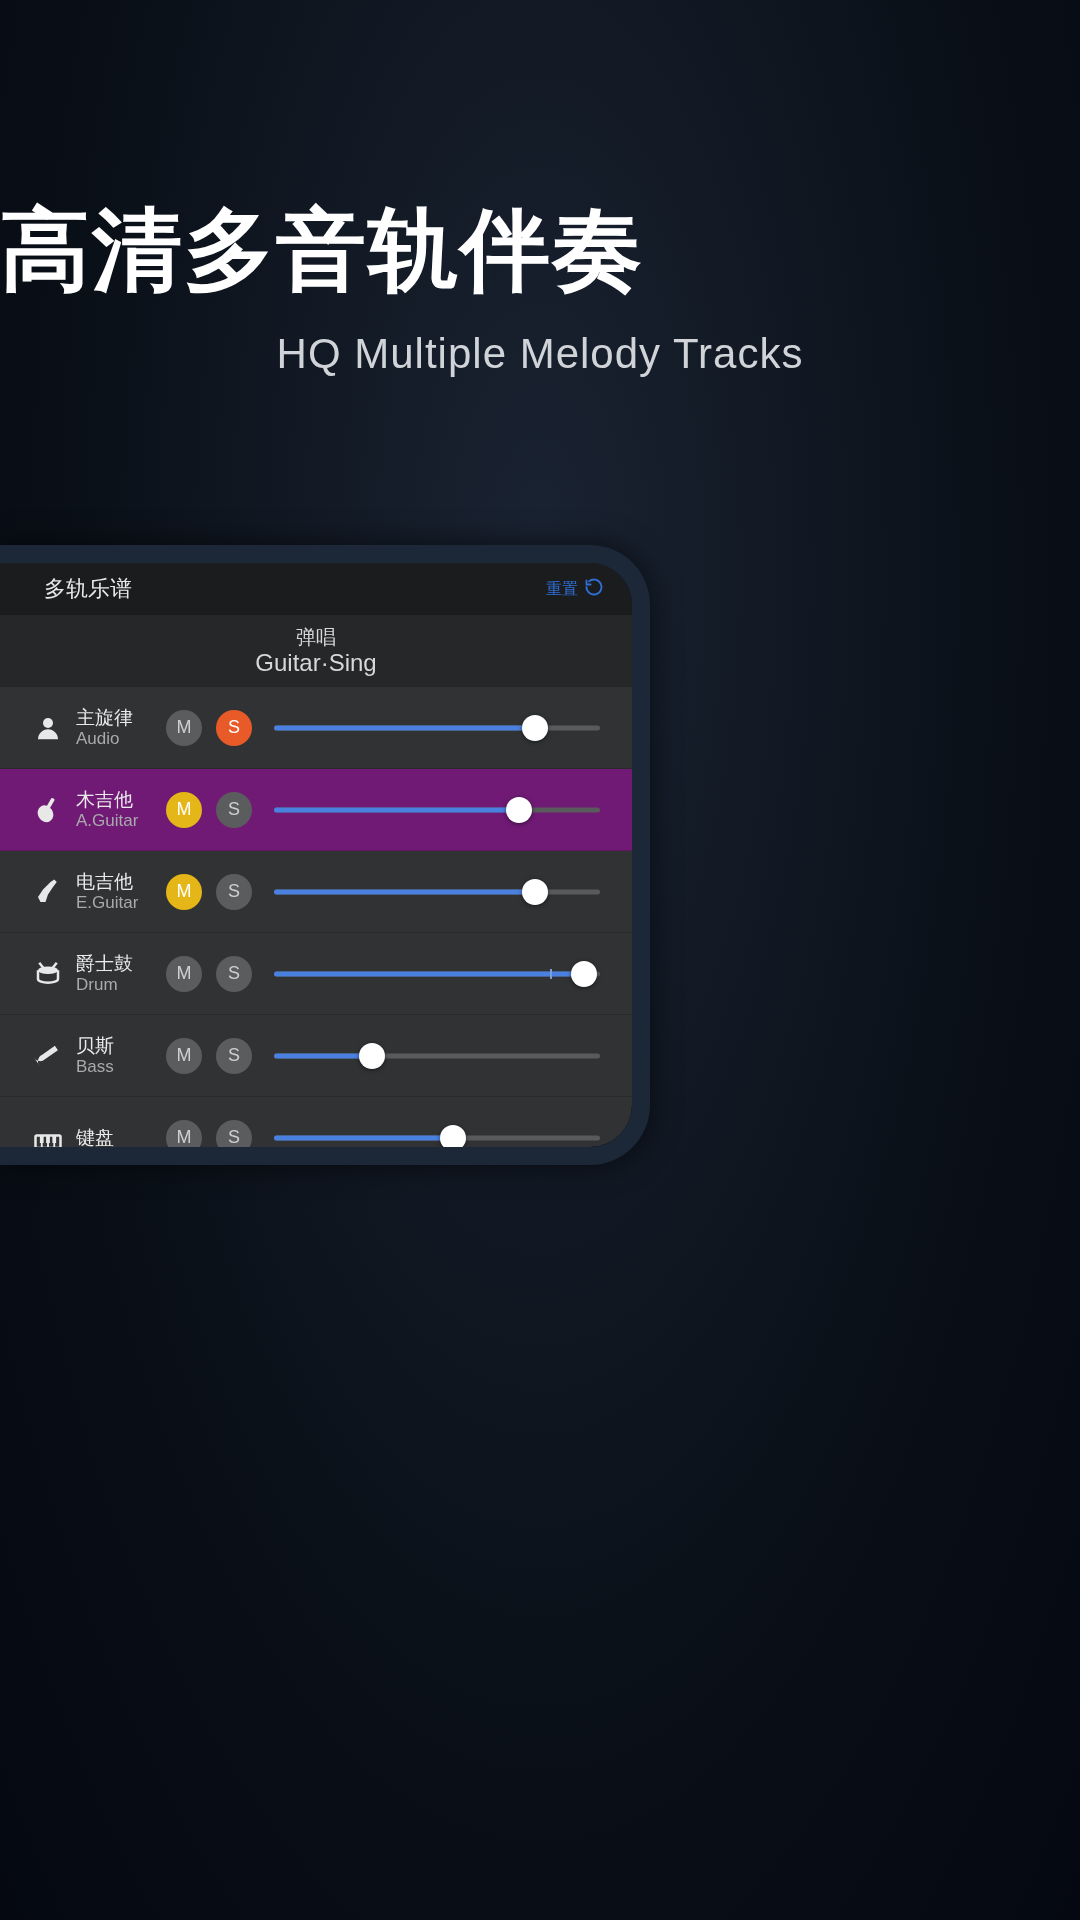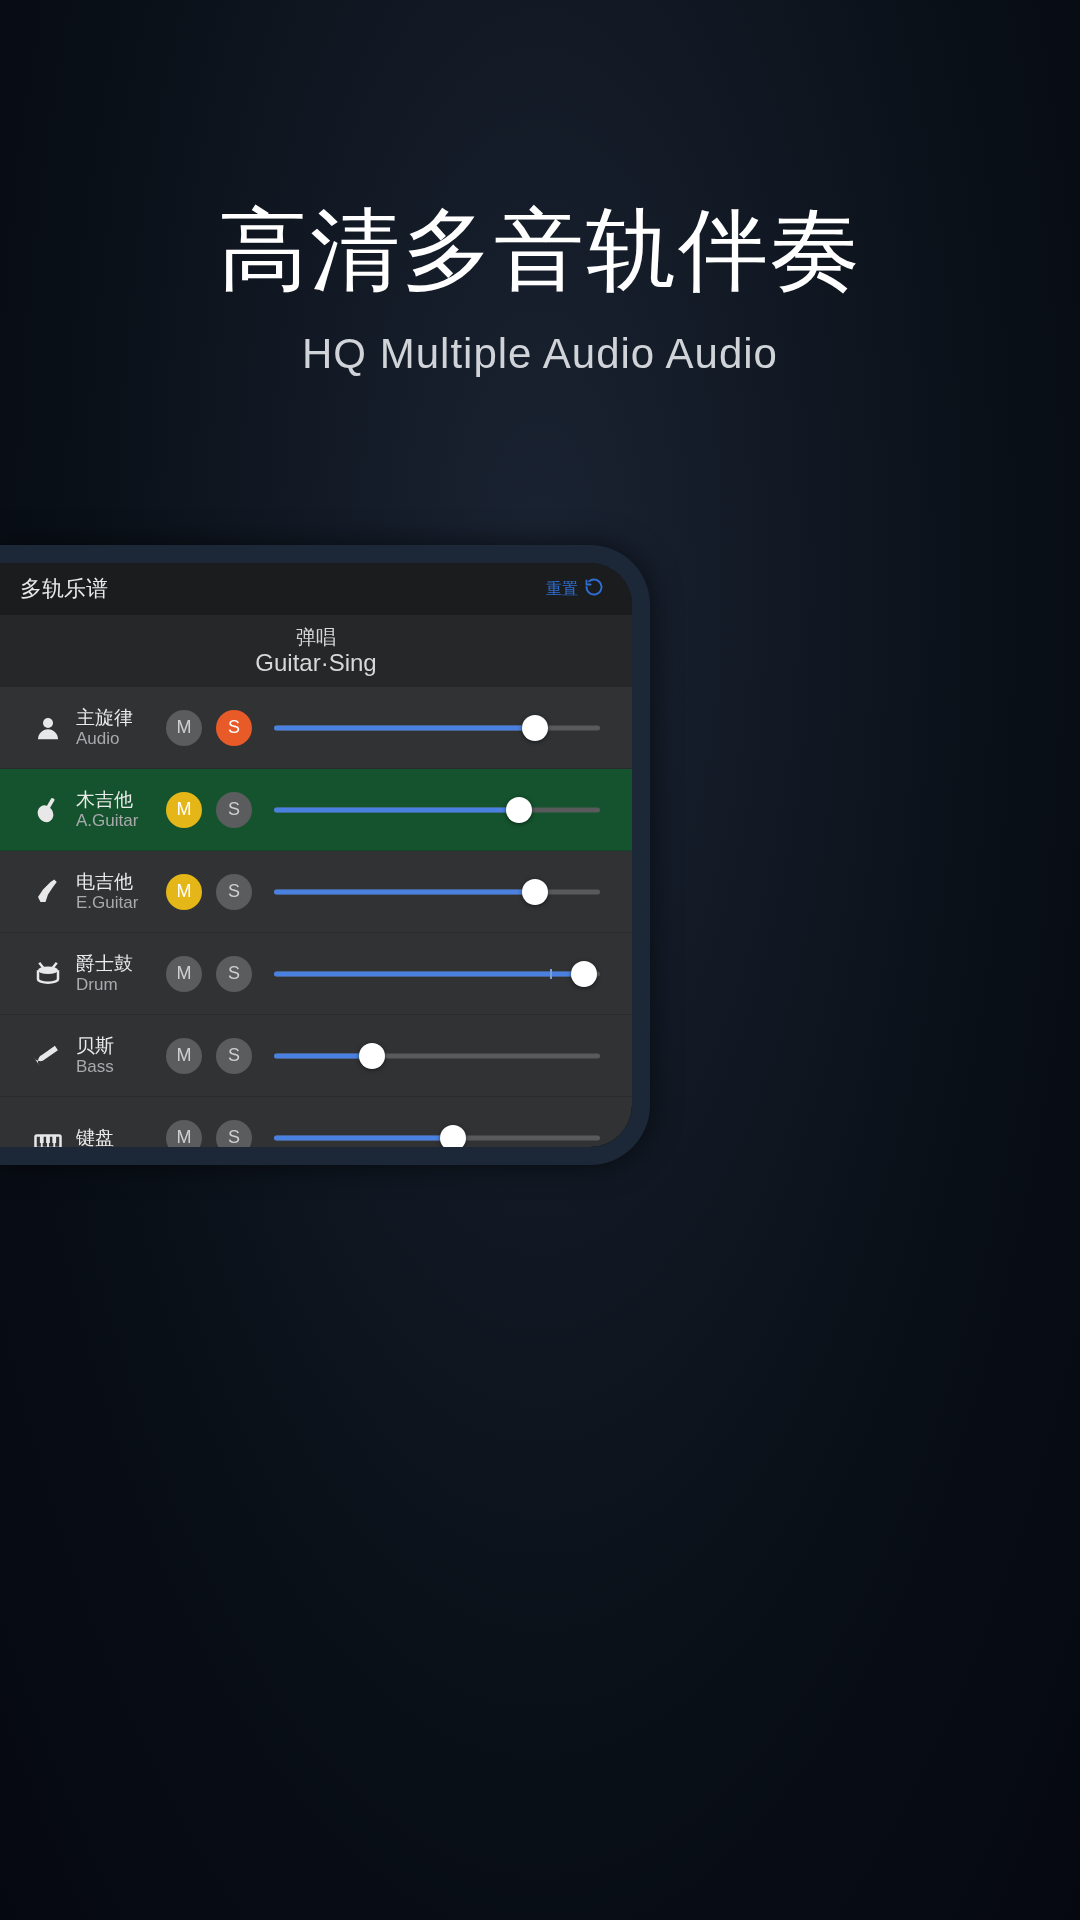--- a/index.html
+++ b/index.html
@@ -5,24 +5,24 @@
 * { margin: 0; padding: 0; box-sizing: border-box; }
 body {
   width: 1080px;
   height: 1920px;
   background: radial-gradient(ellipse at 50% 30%, #1a2332 0%, #0a1018 60%, #050810 100%);
   font-family: -apple-system, "PingFang SC", "Helvetica Neue", Arial, sans-serif;
   overflow: hidden;
   position: relative;
 }
 .headline {
-  text-align: center;
+  text-align: left;
   color: #fff;
   font-size: 90px;
-  font-weight: 400;
+  font-weight: 700;
   letter-spacing: 2px;
   margin-top: 190px;
 }
 .subhead {
   text-align: center;
   color: #d0d4d8;
   font-size: 42px;
   font-weight: 300;
   margin-top: 18px;
   letter-spacing: 1px;
@@ -49,21 +49,21 @@
   border-top-right-radius: 42px;
   border-bottom-right-radius: 42px;
   overflow: hidden;
   position: relative;
 }
 .titlebar {
   display: flex;
   align-items: center;
   justify-content: space-between;
   height: 52px;
-  padding: 0 28px 0 20px;
+  padding: 0 28px 0 44px;
   background: #1a1c1e;
 }
 .titlebar-title {
   color: #e8e8e8;
   font-size: 22px;
   font-weight: 500;
 }
 .reset {
   display: flex;
   align-items: center;
@@ -93,21 +93,21 @@
 .track {
   display: flex;
   align-items: center;
   height: 82px;
   padding-right: 24px;
   padding-left: 8px;
   border-bottom: 1px solid rgba(0,0,0,0.15);
   position: relative;
 }
 .track-selected {
-  background: #14532d;
+  background: #701a75;
 }
 .track-selected::before {
   content: "";
   position: absolute;
   left: -8px;
   top: 0;
   bottom: 0;
   width: 8px;
   background: #28c840;
 }
@@ -189,21 +189,21 @@
   width: 2px;
   height: 10px;
   background: #7a9edb;
   transform: translate(-50%, -50%);
 }
 </style>
 </head>
 <body>
 
 <div class="headline">高清多音轨伴奏</div>
-<div class="subhead">HQ Multiple Audio Audio</div>
+<div class="subhead">HQ Multiple Melody Tracks</div>
 
 <div class="phone">
   <div class="phone-inner">
 
     <div class="titlebar">
       <div class="titlebar-title">多轨乐谱</div>
       <div class="reset">
         <span>重置</span>
         <span>
           <svg viewBox="0 0 24 24" fill="none" stroke="#2f6fd4" stroke-width="2.2" stroke-linecap="round">

